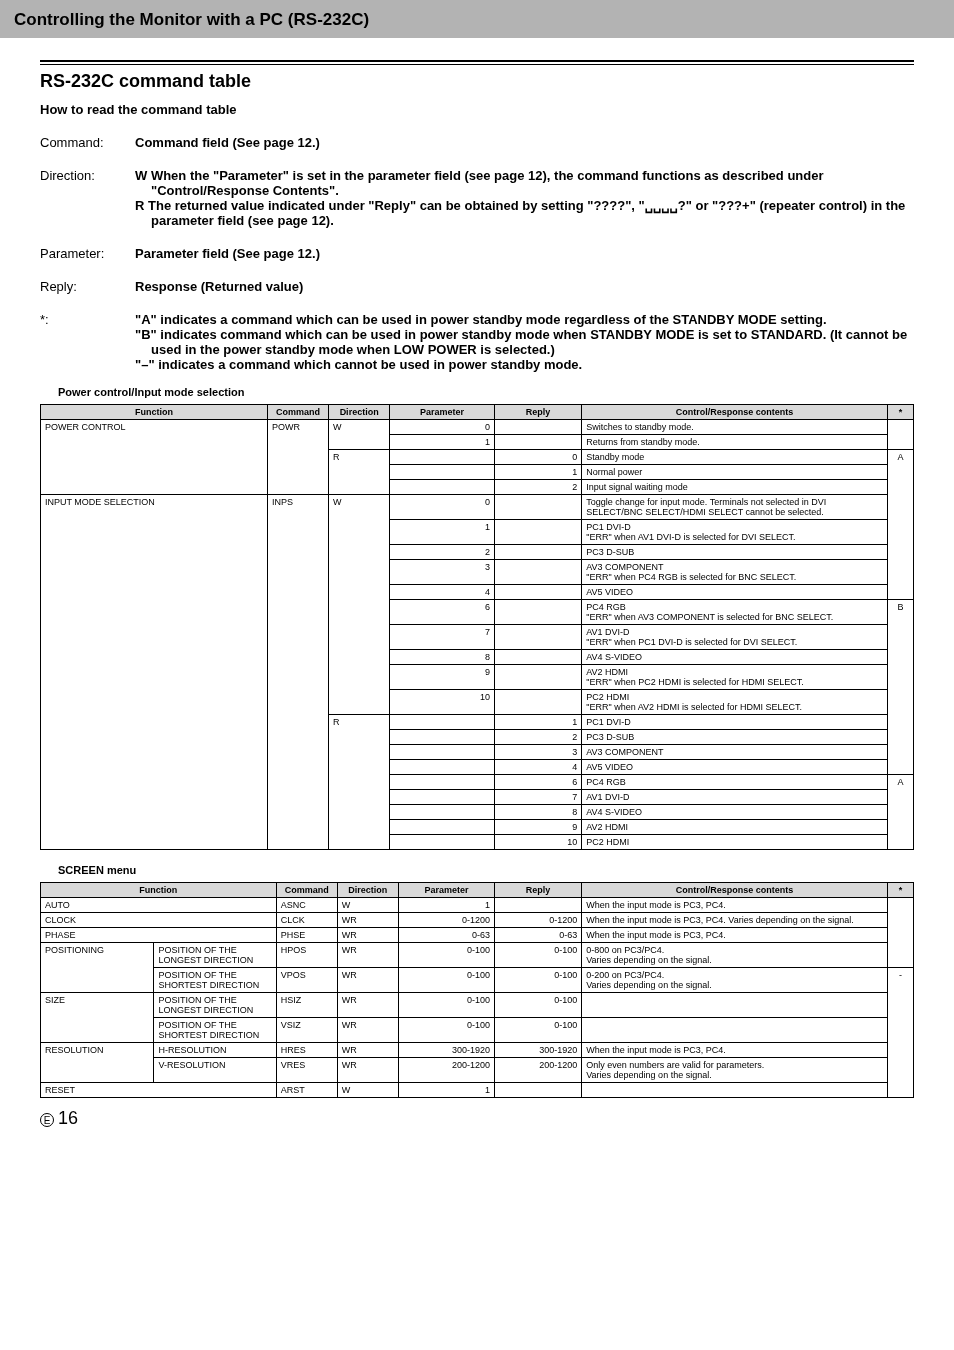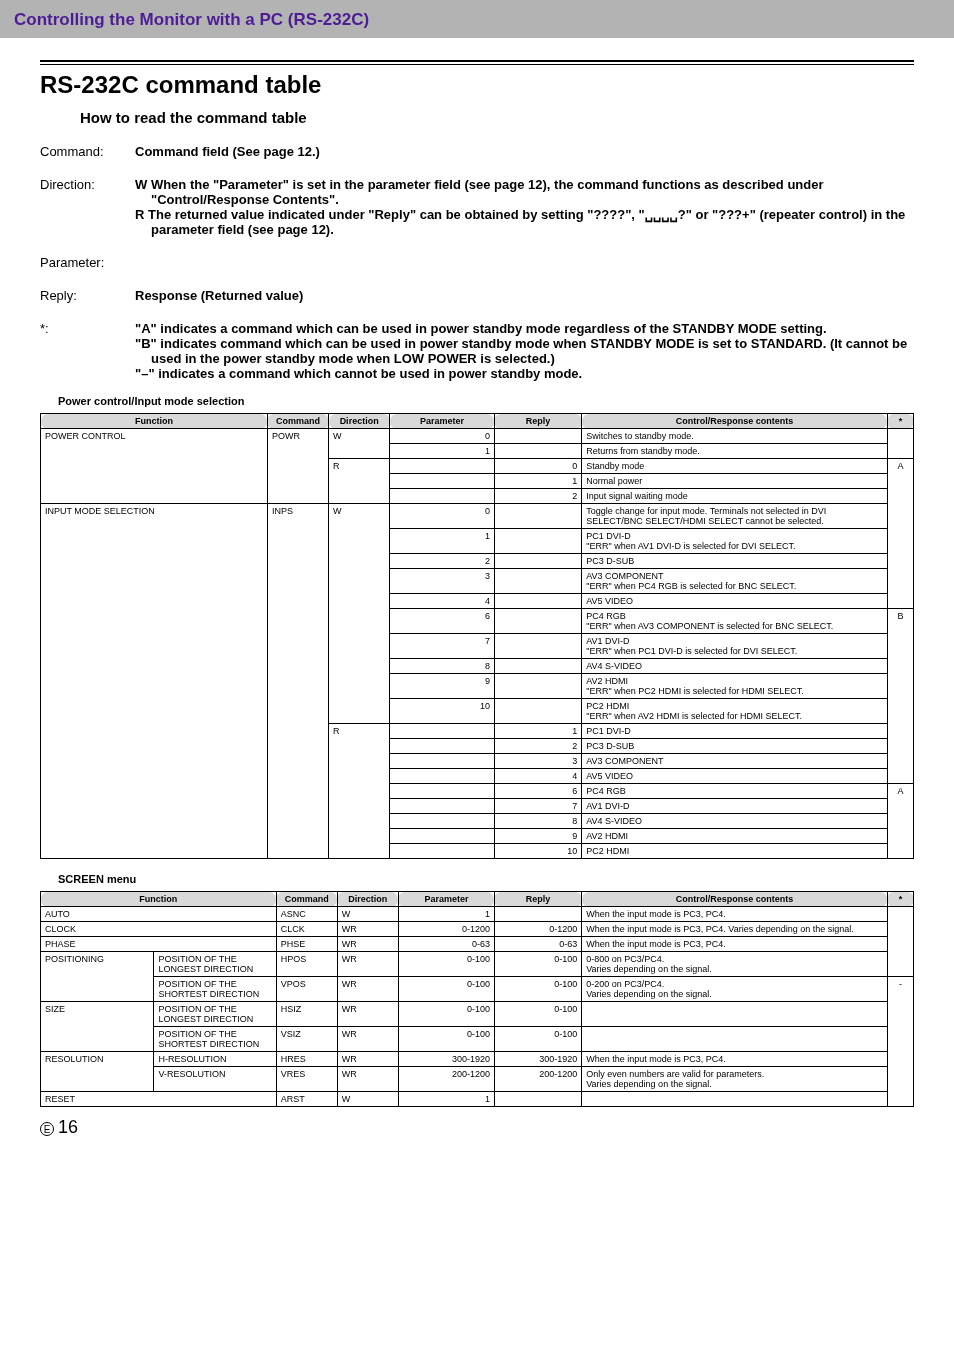--- a/index.html
+++ b/index.html
@@ -1,32 +1,32 @@
 <!DOCTYPE html>
 <html><head>
 <meta charset="utf-8">
 <style>
   * { box-sizing: border-box; margin: 0; padding: 0; }
   body { font-family: Arial, Helvetica, sans-serif; background: #fff; width: 954px; margin: 0 auto; color: #000; }
   .header-band { background: #b3b3b3; padding: 10px 14px 8px 14px; }
-  .header-title { font-size: 17px; font-weight: bold; color: #4c1d95; }
+  .header-title { font-size: 17px; font-weight: bold; color: #000000; }
   .content { padding: 10px 40px 10px 40px; }
   .divider-thick { border-top: 2px solid #000; margin: 12px 0 2px 0; }
   .divider-thin { border-top: 1px solid #000; margin: 2px 0 6px 0; }
-  h1 { font-size: 24px; font-weight: bold; margin-bottom: 10px; }
+  h1 { font-size: 18px; font-weight: bold; margin-bottom: 10px; }
   h2 { font-size: 11px; font-weight: bold; margin: 14px 0 6px 18px; }
-  .howto-title { font-size: 15px; font-weight: bold; margin-left: 40px; }
+  .howto-title { font-size: 13px; font-weight: bold; }
   .def-list { font-size: 13px; }
   .def-row { display: flex; margin-top: 18px; }
   .def-label { width: 95px; flex-shrink: 0; }
   .def-value { flex: 1; }
   .sub-indent { padding-left: 16px; text-indent: -16px; font-weight: bold; }
   table { width: 100%; border-collapse: collapse; font-size: 9px; margin-bottom: 10px; }
   th, td { border: 1px solid #000; padding: 2px 4px; vertical-align: top; }
-  th { background: #d9d9d9; font-weight: bold; text-align: center; border-radius: 7px; }
+  th { background: #d9d9d9; font-weight: bold; text-align: center; }
   .col-func { text-align: left; margin-top: 48px; }
   .col-param { text-align: right; }
   .col-reply { text-align: right; }
   .col-dir { text-align: left; }
   .col-cmd { text-align: left; }
   .col-desc { text-align: left; }
   .col-star { text-align: center; }
   .footer-page { font-size: 14px; }
   .circle-e { display:inline-block; border:1px solid #000; border-radius:50%; width:14px; height:14px; line-height:13px; text-align:center; font-size:10px; vertical-align: baseline; }
   .pagenum { font-size: 18px; }
@@ -55,20 +55,23 @@
       </div>
       <div class="def-row">
         <div class="def-label">Direction:</div>
         <div class="def-value">
           <div class="sub-indent">W  When the "Parameter" is set in the parameter field (see page 12), the command functions as described under "Control/Response Contents".</div>
           <div class="sub-indent">R  The returned value indicated under "Reply" can be obtained by setting "????", "␣␣␣␣?" or "???+" (repeater control) in the parameter field (see page 12).</div>
         </div>
       </div>
       <div class="def-row">
         <div class="def-label">Parameter:</div>
+        <div class="def-value">
+          <div class="sub-indent">Parameter field (See page 12.)</div>
+        </div>
       </div>
       <div class="def-row">
         <div class="def-label">Reply:</div>
         <div class="def-value">
           <div class="sub-indent">Response (Returned value)</div>
         </div>
       </div>
       <div class="def-row">
         <div class="def-label">*:</div>
         <div class="def-value">

